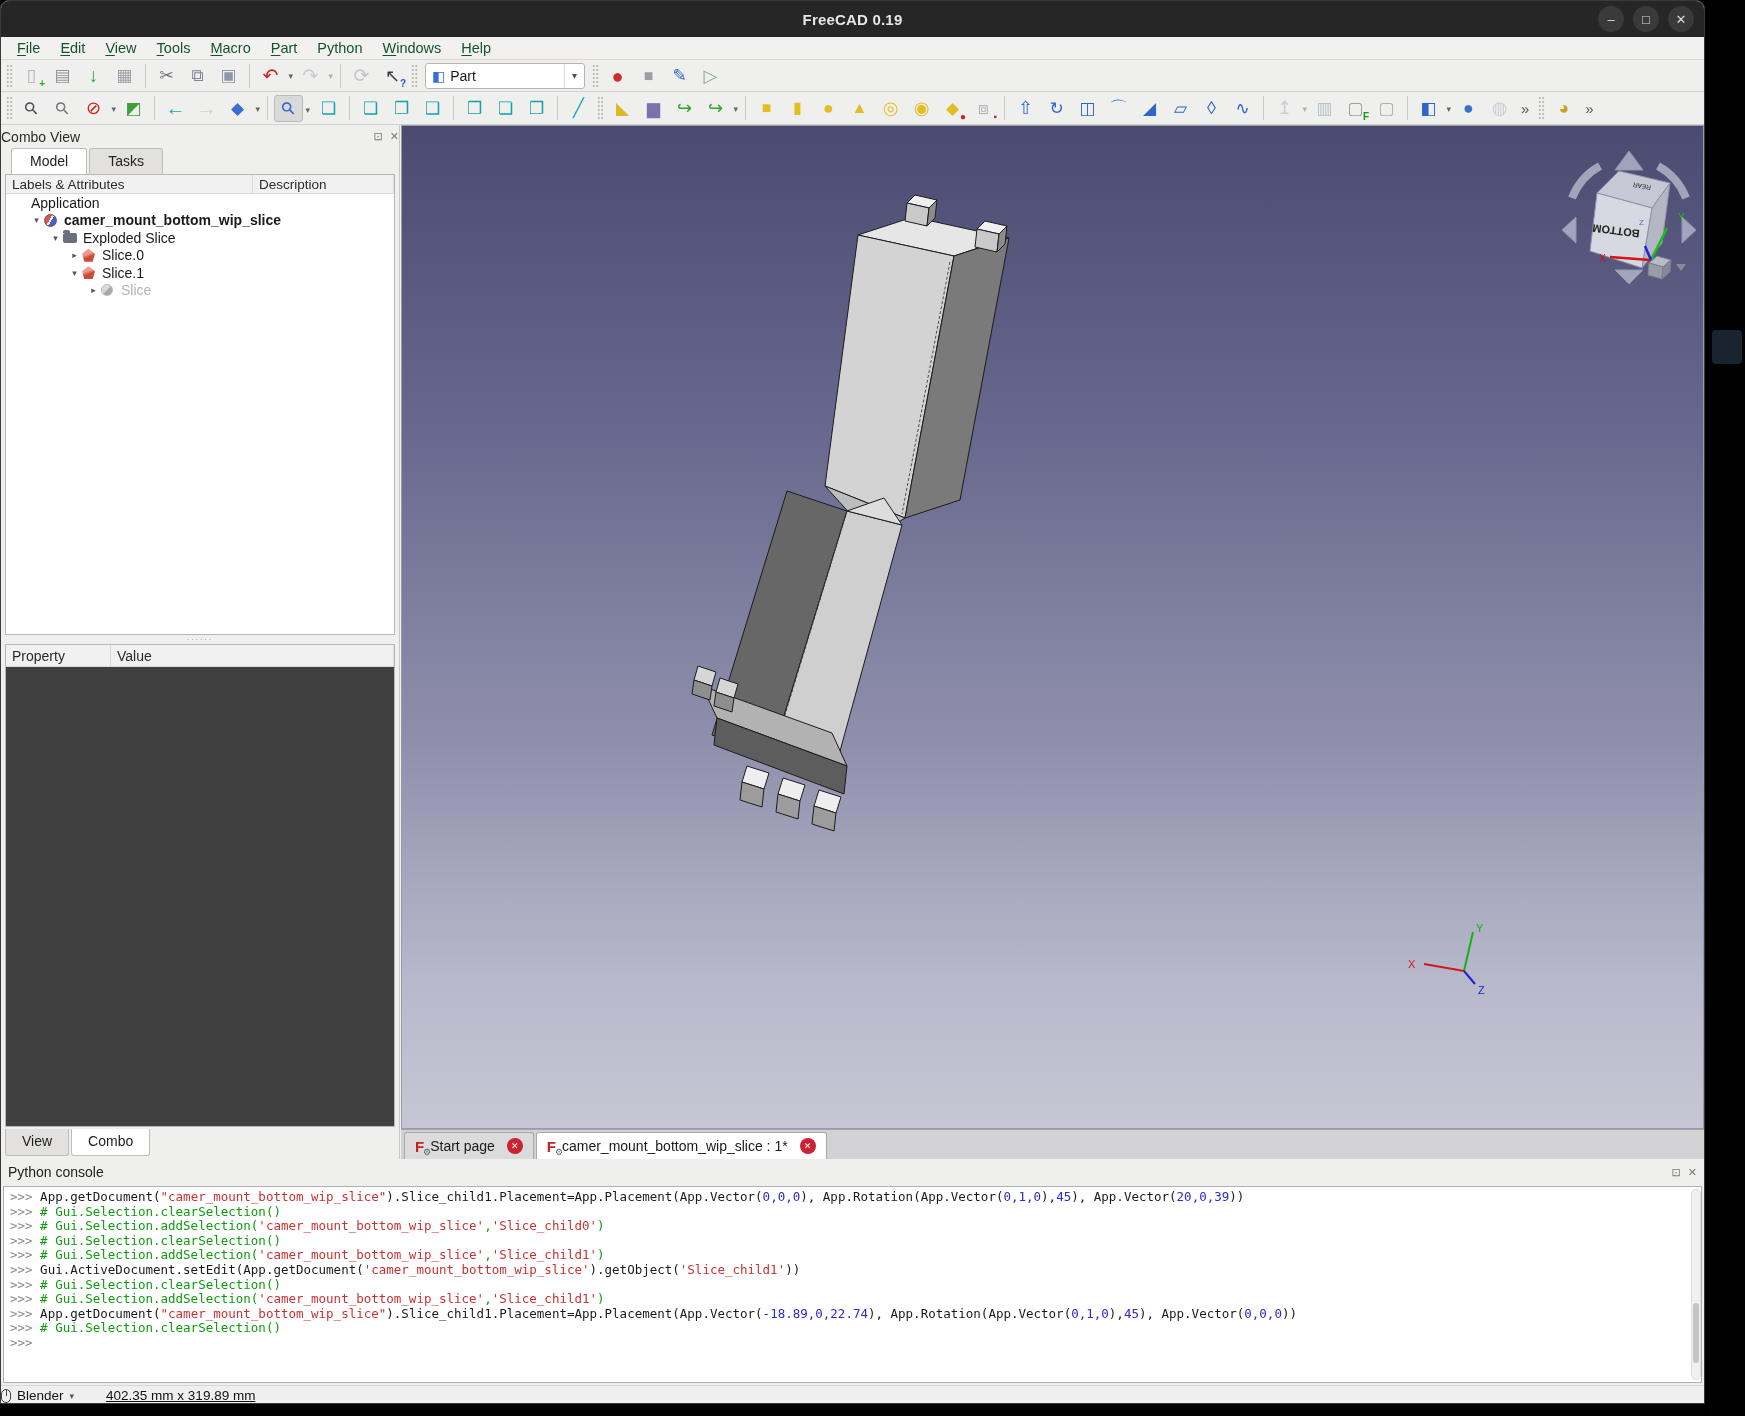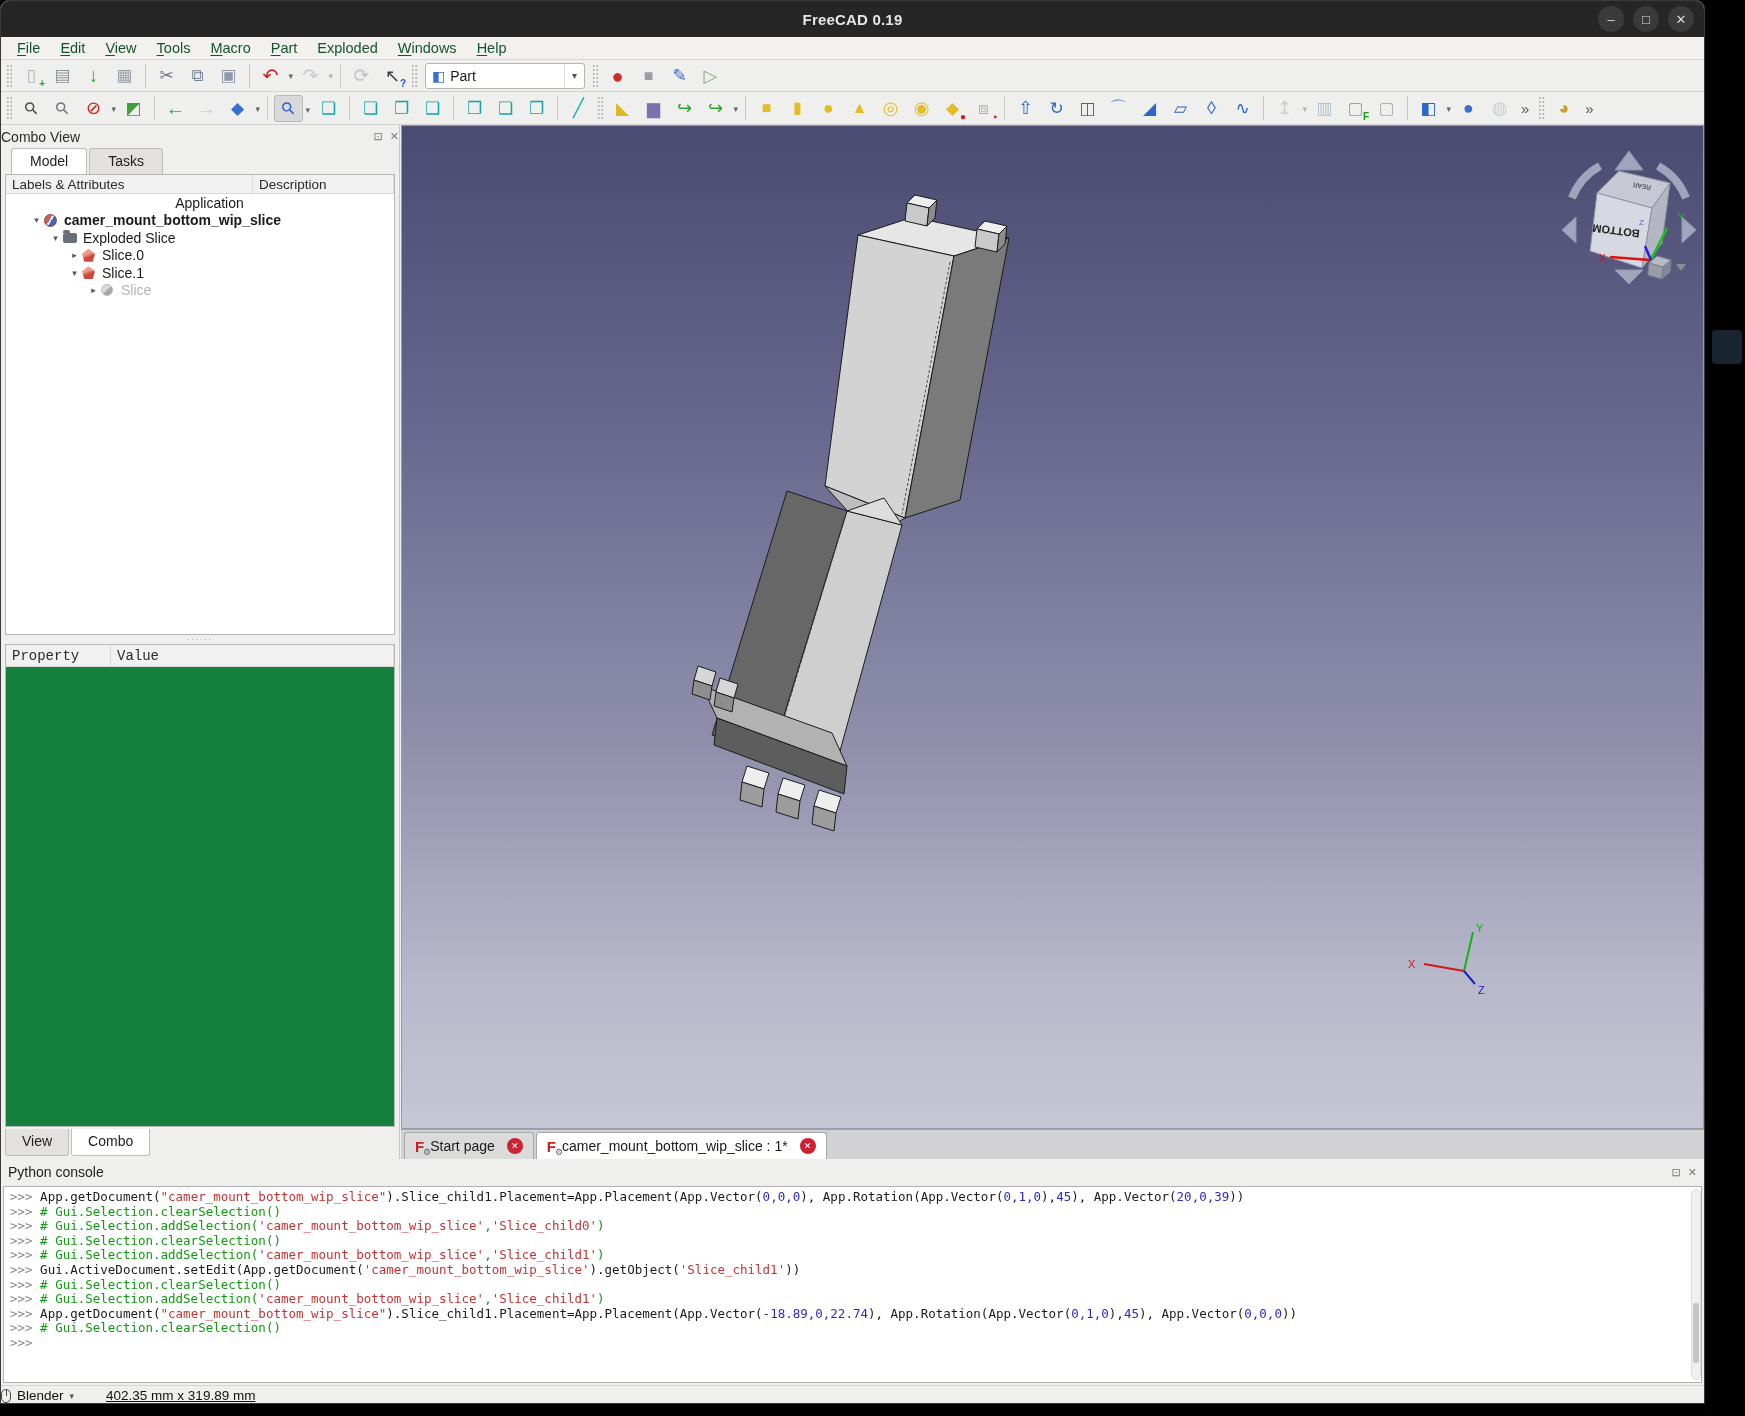--- a/index.html
+++ b/index.html
@@ -77,22 +77,22 @@
   .icon-folder:before { content:""; position:absolute; left:0; top:-3px; width:7px; height:3px;
                         background:#6b6f7b; border-radius:2px 2px 0 0; }
   .icon-slice { width:13px; height:13px; background:linear-gradient(160deg,#f2978d 40%,#c94a3a 60%);
                 clip-path:polygon(50% 0,100% 38%,82% 100%,18% 100%,0 38%); }
   .icon-slice-dim { width:12px; height:12px; border-radius:50%;
                     background:linear-gradient(135deg,#d9d9d9 45%,#a8a8a8 55%); border:1px solid #bbb; }
   .tlabel.bold { font-weight:700; }
   .tlabel.dim { color:#b4b4b4; }
   .dock-splitter { position:absolute; left:0; right:0; top:512px; height:6px; text-align:center;
                    color:#9a9a9a; font-size:7px; line-height:5px; letter-spacing:2px; }
-  .prop-wrap { position:absolute; left:4px; right:4px; top:519px; bottom:32px; background:#15803d;
-               border:1px solid #b9b7b5;font-family:Liberation Mono, monospace; }
+  .prop-wrap { position:absolute; left:4px; right:4px; top:519px; bottom:32px; background:#404040;
+               border:1px solid #b9b7b5; }
   .prop-header { display:flex; height:22px; background:#f1f1f1; border-bottom:1px solid #d9d9d9;
                  font-size:14px; color:#2a2a2a; }
   .prop-header .th-cell:first-child { width:105px; }
   .dock-bottom-tabs { position:absolute; left:4px; bottom:2px; display:flex; height:28px; align-items:flex-start; }
   .btab { padding:4px 16px 6px; font-size:14px; color:#222; background:#e2e1e0;
           border:1px solid #bfbdbb; border-top:none; border-radius:0 0 3px 3px; margin-right:2px; }
   .btab.active { background:#fff; }
 
   
   .viewport { position:absolute; left:400px; top:0; right:0; height:1004px;
@@ -162,21 +162,21 @@
     </div>
   </div>
 
   <div class="menubar" id="menubar">
       <div class="menu-item"><u>F</u>ile</div>
       <div class="menu-item"><u>E</u>dit</div>
       <div class="menu-item"><u>V</u>iew</div>
       <div class="menu-item"><u>T</u>ools</div>
       <div class="menu-item"><u>M</u>acro</div>
       <div class="menu-item"><u>P</u>art</div>
-      <div class="menu-item">Exploded</div>
+      <div class="menu-item">Python</div>
       <div class="menu-item"><u>W</u>indows</div>
       <div class="menu-item"><u>H</u>elp</div>
     </div>
 
   <div class="toolbar" id="toolbar1">
       <div class="tb-handle"></div>
       <div class="tb-btn">
         <span class="g" style="color: rgb(170, 178, 188);">▯</span>
         <span class="bdg" style="color: rgb(46, 166, 46);">+</span>
       </div>
@@ -406,21 +406,21 @@
       <div class="combo-tabs">
         <div class="ctab active">Model</div>
         <div class="ctab">Tasks</div>
       </div>
       <div class="tree-wrap">
         <div class="tree-header">
           <div class="th-cell">Labels &amp; Attributes</div>
           <div class="th-cell" style="flex:1">Description</div>
         </div>
         <div id="tree-body">
-            <div class="tree-row" style="padding-left: 4px; justify-content: center;">
+            <div class="tree-row" style="padding-left: 10px;">
               <span class="tw"></span>
               <span class="tlabel">Application</span>
             </div>
             <div class="tree-row" style="padding-left: 23px;">
               <span class="tw">▾</span>
               <span class="ticon">
                 <span class="icon-doc" style="display: block;"></span>
               </span>
               <span class="tlabel bold">camer_mount_bottom_wip_slice</span>
             </div>

